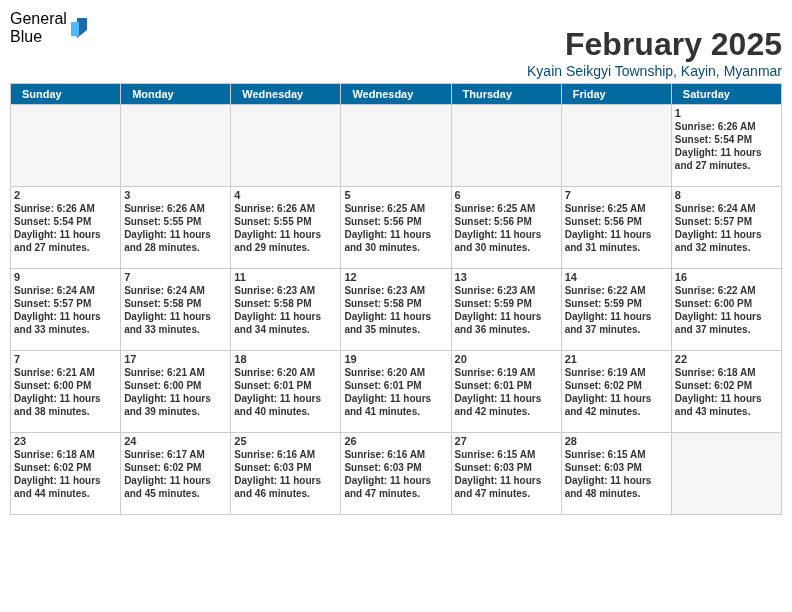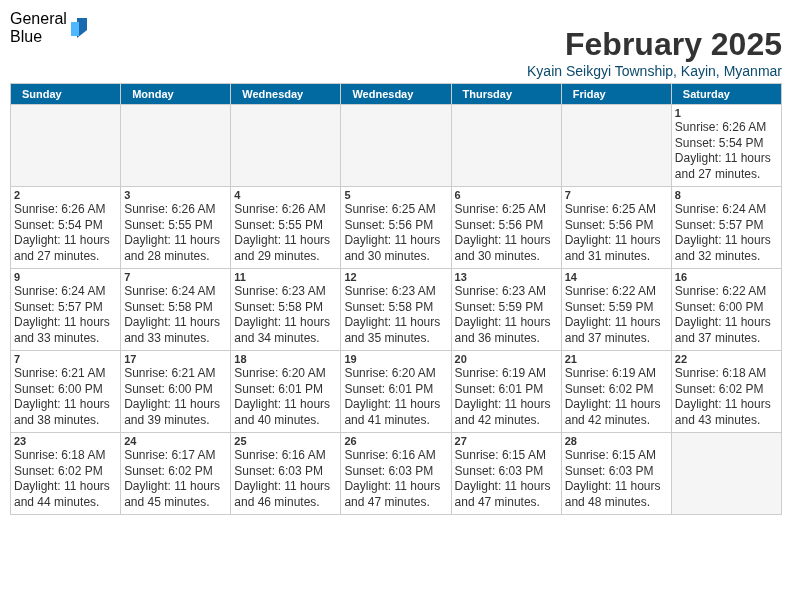--- a/index.html
+++ b/index.html
@@ -10,21 +10,21 @@
     .logo-text { display: flex; flex-direction: column; line-height: 1.1; }
     .logo-icon { width: 20px; height: 24px; margin-left: 2px; }
     .title-block { text-align: right; margin-top: 16px; }
     .month-year { font-size: 32px; font-weight: bold; color: #333; }
     .location { font-size: 14px; color: #0c4a6e; }
     .calendar { width: 100%; border-collapse: collapse; table-layout: fixed; }
     .calendar th { background: #0369a1; color: #fff; font-size: 11px; font-weight: bold; padding: 4px 11px; border: 1px solid #ccc; text-align: left; }
     .calendar td { border: 1px solid #ccc; vertical-align: top; padding: 2px 3px; font-size: 8.5px; color: #333; height: 82px; background: #fff; }
     .calendar td.empty { background: #f5f5f5; }
     .day-num { font-size: 11px; font-weight: bold; color: #333; margin-bottom: 1px; }
-    .cell-text { font-size: 12px; line-height: 1.3; color: #333; }
+    .cell-text { font-size: 10px; line-height: 1.3; color: #333; font-weight: bold; }
   </style>
 </head>
 <body>
 
 <div class="page">
   <div class="header-top">
     <div class="logo">
       <div class="logo-text">
         <span>General</span>
         <span>Blue</span>

